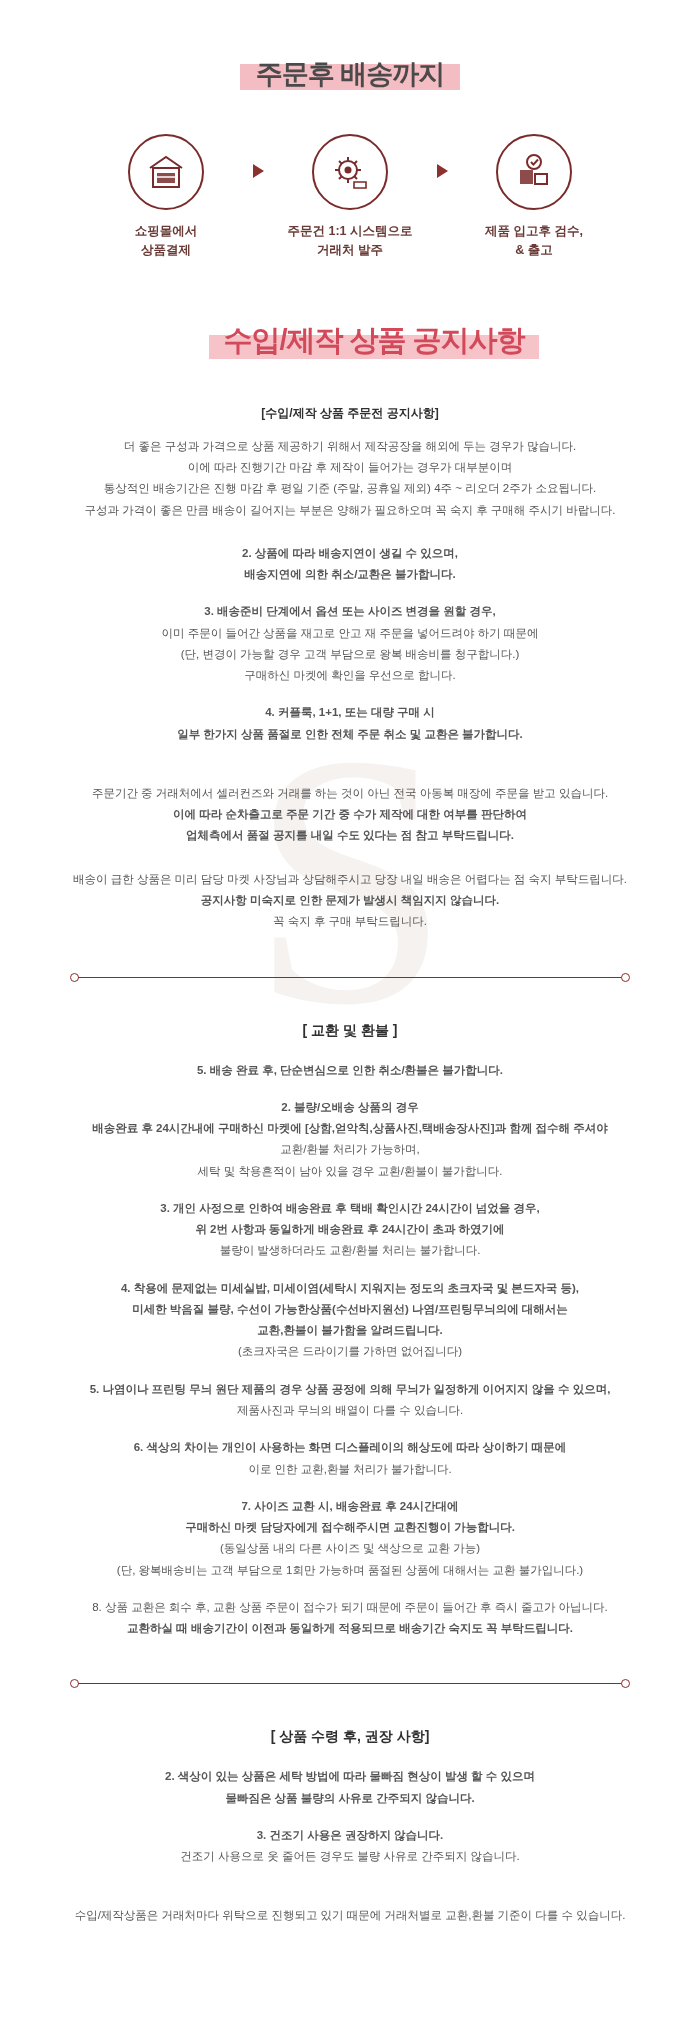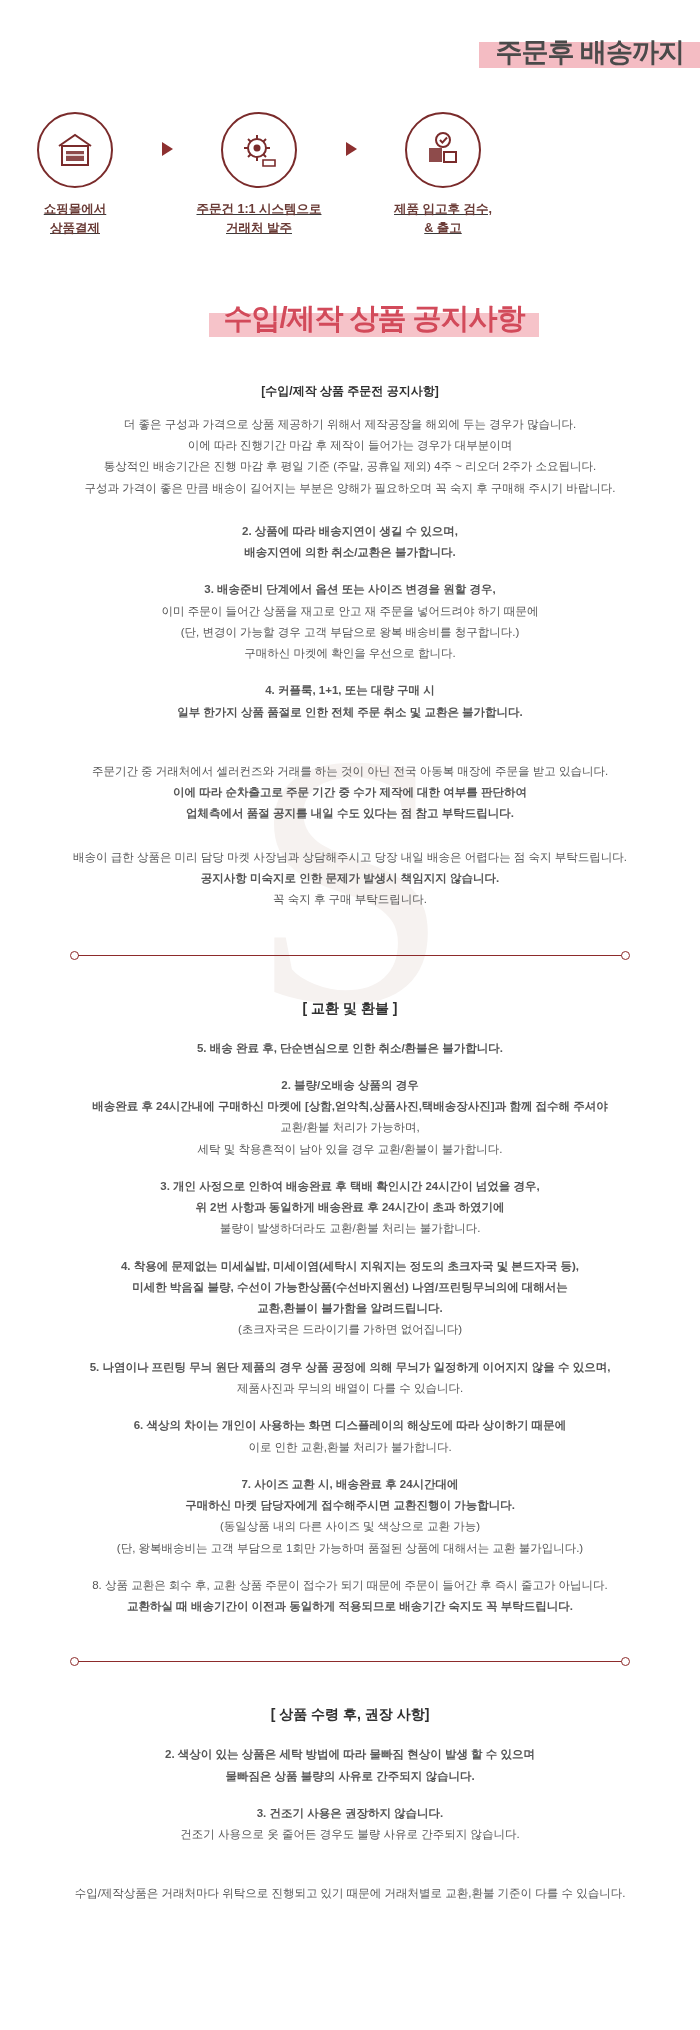--- a/index.html
+++ b/index.html
@@ -30,22 +30,22 @@
     font-family: "Liberation Serif", serif;
     color: #f6f2f0;
     z-index: 0;
     line-height: 1;
     user-select: none;
   }
   .content { position: relative; z-index: 2; }
 
   
   .banner-wrap {
-    text-align: right;
-    padding-top: 30px;
+    text-align: center;
+    padding-top: 52px;
   }
   .banner {
     display: inline-block;
     position: relative;
     padding: 4px 16px 2px 16px;
   }
   .banner .hl {
     position: absolute;
     left: 0; right: 0;
     top: 12px;
@@ -58,25 +58,24 @@
     z-index: 1;
     font-size: 27px;
     font-weight: bold;
     letter-spacing: -1px;
     color: #4a4a4a;
   }
 
   
   .steps {
     display: flex;
-    justify-content: flex-start;
+    justify-content: center;
     align-items: flex-start;
     gap: 0px;
     margin-top: 40px;
-    text-decoration: underline;
   }
   .step {
     width: 150px;
     text-align: center;
   }
   .step .circle {
     width: 76px; height: 76px;
     margin: 0 auto;
     border: 2px solid #7a2b2b;
     border-radius: 50%;

